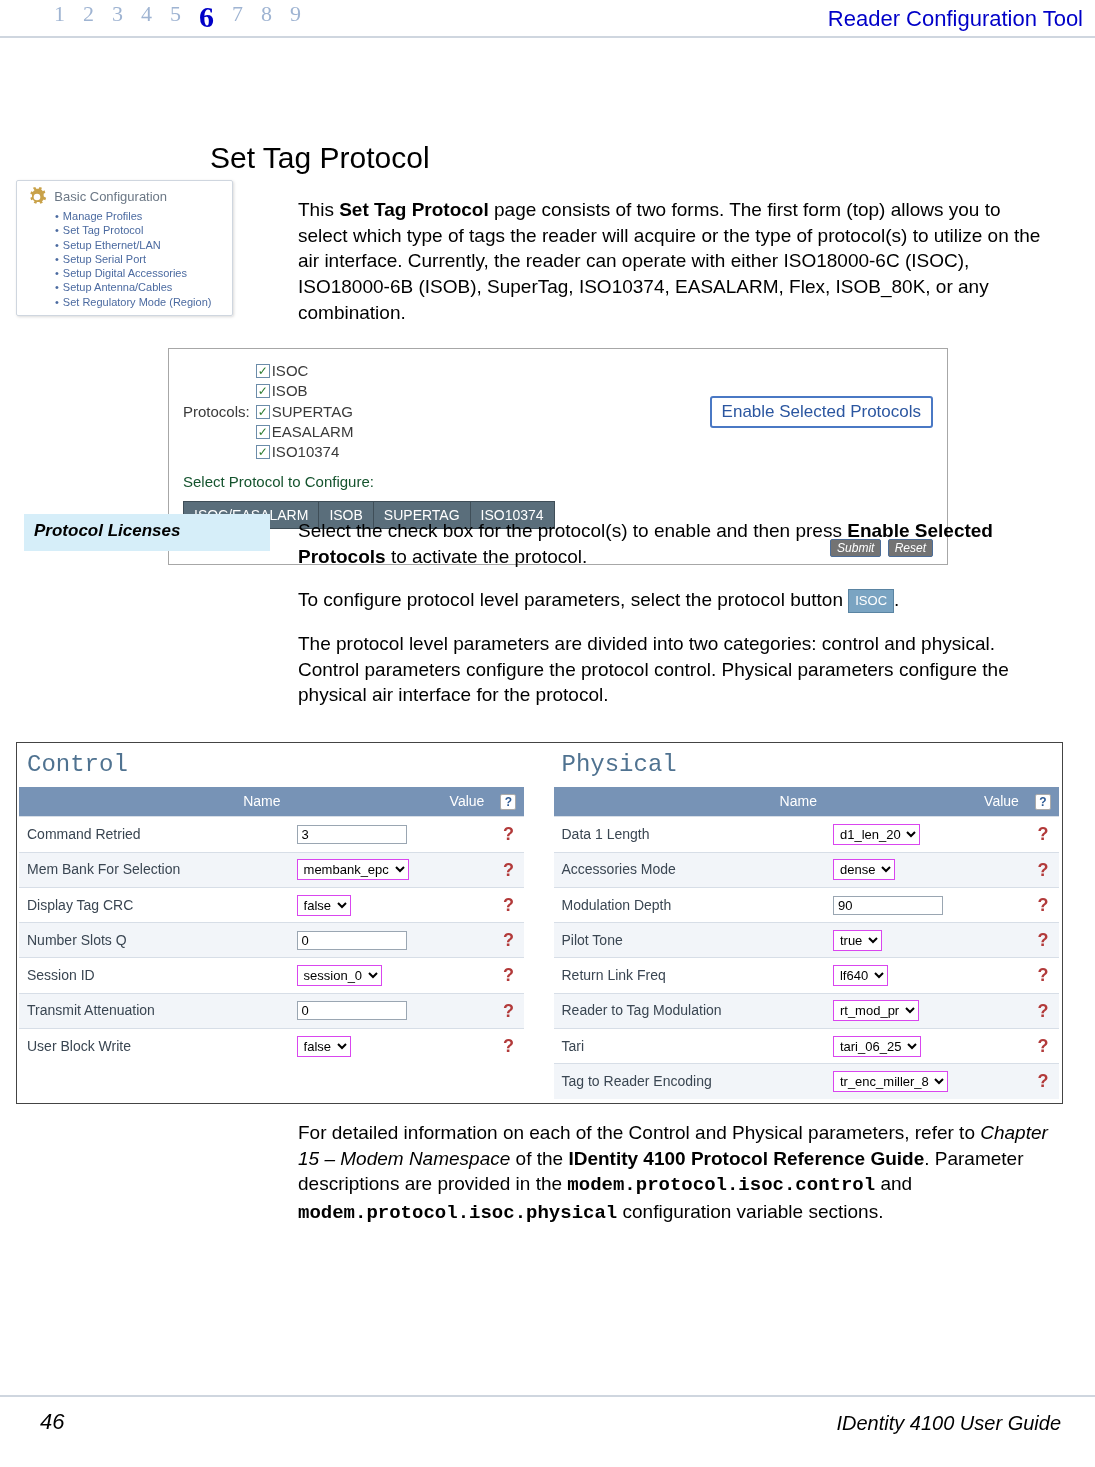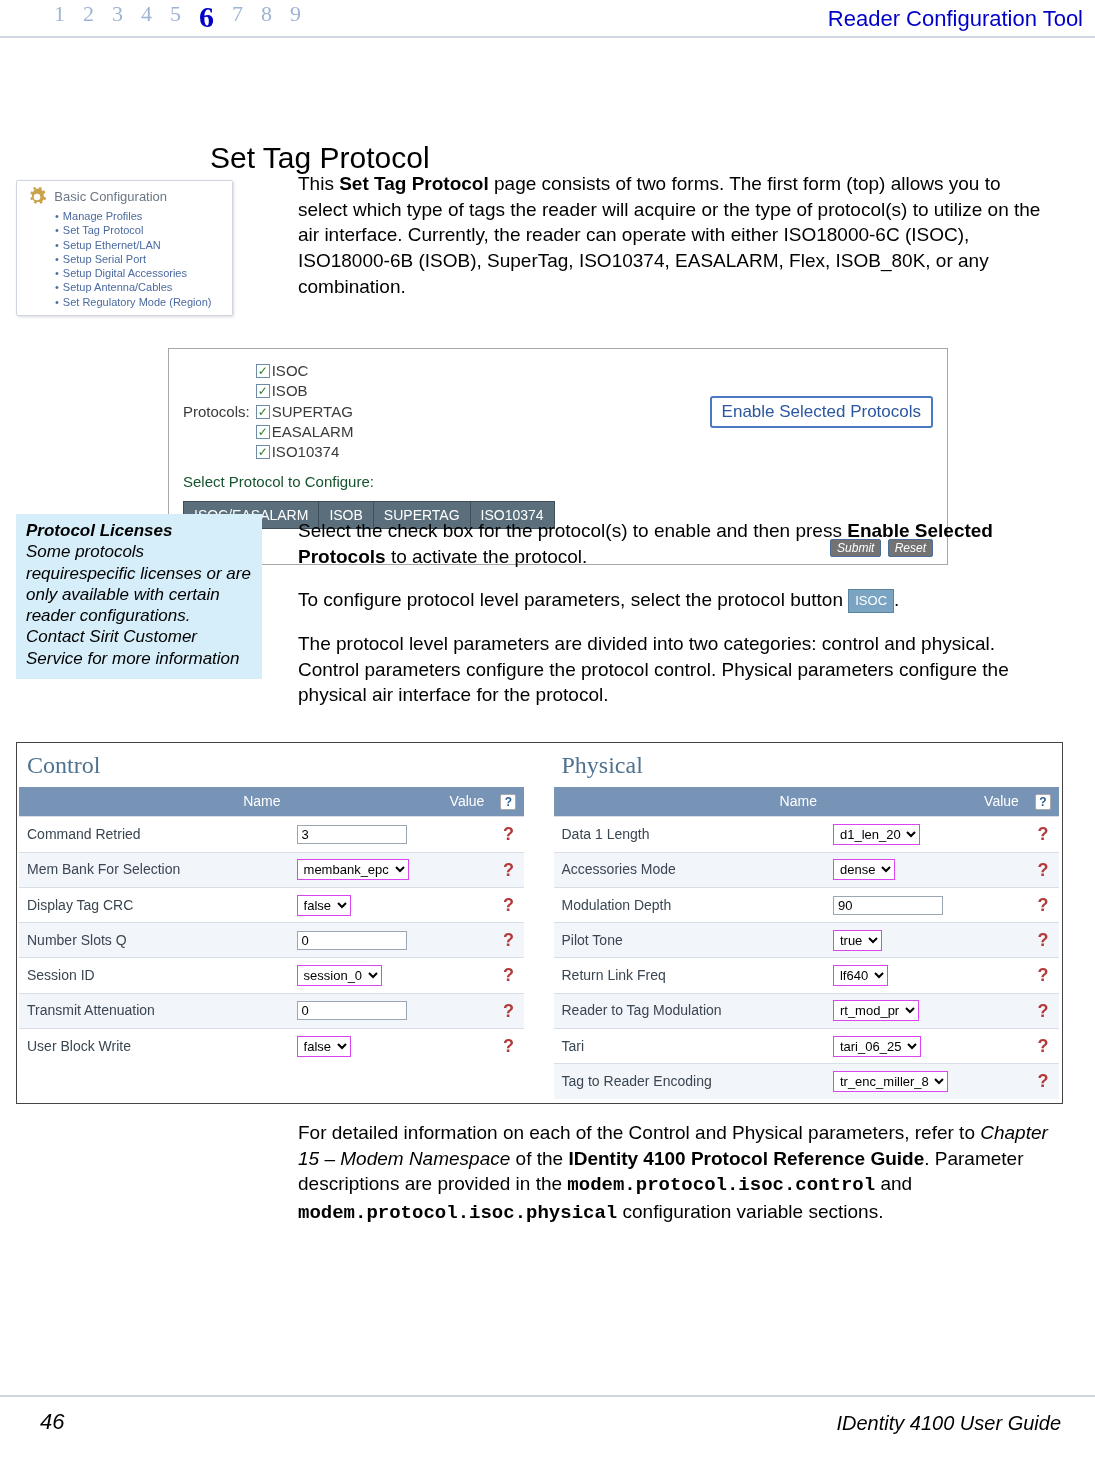--- a/index.html
+++ b/index.html
@@ -51,21 +51,21 @@
     width:20px; height:20px;
   }
   .side-card .gear svg { width:100%; height:100%; }
   .side-title { color:#6b7785; font-size:13px; vertical-align:middle; }
   .side-card ul { list-style:none; margin:2px 0 0 28px; }
   .side-card li { color:#4b6aa0; font-size:11px; line-height:1.3; }
   .side-card li::before { content:"•"; color:#4b6aa0; margin-right:4px; }
   
   .intro {
     position:absolute;
-    top:171px; left:298px; right:40px;
+    top:197px; left:298px; right:40px;
     font-size:19px;
   }
   .intro b { font-weight:bold; }
   
   .proto-box {
     position:absolute;
     top:348px; left:168px;
     width:780px;
     border:1px solid #a7a7a7;
     padding:12px 14px 6px 14px;
@@ -95,21 +95,21 @@
     background:#5a6e7b; color:#fff; font-size:14px;
     padding:4px 10px; border:1px solid #3f4e58;
   }
   .tab + .tab { border-left:none; }
   .proto-actions { text-align:right; margin-top:8px; }
   .mini-btn { background:#737373; color:#fff; border:1px solid #4c6d98; font-size:12px; padding:1px 6px; border-radius:2px;font-style:italic; }
   .mini-btn + .mini-btn { margin-left:2px; }
   
   .callout {
     position:absolute;
-    top:514px; left:16px;
+    top:514px; left:24px;
     width:246px;
     background:#d6eef9;
     padding:6px 10px 10px 10px;
     font-family:"Trebuchet MS", sans-serif;
     font-style:italic;
     font-size:17px;
     line-height:1.25;
   }
   .callout .ct { font-weight:bold; font-style:italic; }
   
@@ -126,21 +126,21 @@
   }
   
   .panels {
     position:absolute;
     top:742px; left:16px; right:32px;
     display:flex; gap:24px;
     border:1px solid #444;
   }
   .panel { flex:1; padding:6px 0 2px 0; }
   .panel-title {
-    color:#4f7290; font-family:Liberation Serif, serif; font-size:24px;
+    color:#4f7290; font-family:Liberation Mono, monospace; font-size:24px;
     padding:0 10px 0 10px;
   }
   .panel table { width:99%; border-collapse:collapse; margin:6px 2px 2px 2px; font-size:14px; }
   .panel thead th {
     background:#7793b6; color:#fff; text-align:right;
     padding:5px 8px; font-weight:normal;
   }
   .panel thead th:last-child { width:32px; text-align:center; }
   .panel tbody td { padding:5px 8px; border-top:1px solid #d7dee7; color:#3a4652; }
   .panel tbody tr:nth-child(even) { background:#f2f5f9; }
@@ -242,21 +242,20 @@
       <div class="tab">ISO10374</div>
     </div>
   <div class="proto-actions">
     <button class="mini-btn">Submit</button>
     <button class="mini-btn">Reset</button>
   </div>
 </div>
 
 <div class="callout">
   <div class="ct">Protocol Licenses</div>
-  <div>Some protocols requirespecific licenses or are only available with certain reader configurations. Contact Sirit Customer Service for more information</div>
 </div>
 
 <div class="mid">
   <p><span>Select the check box for the protocol(s) to enable and then press </span><b>Enable Selected Protocols</b><span> to activate the protocol.</span></p>
   <p><span>To configure protocol level parameters, select the protocol button </span><span class="isoc-chip">ISOC</span><span>.</span></p>
   <p>The protocol level parameters are divided into two categories: control and physical. Control parameters configure the protocol control. Physical parameters configure the physical air interface for the protocol.</p>
 </div>
 
 <div class="panels">
   <div class="panel">

